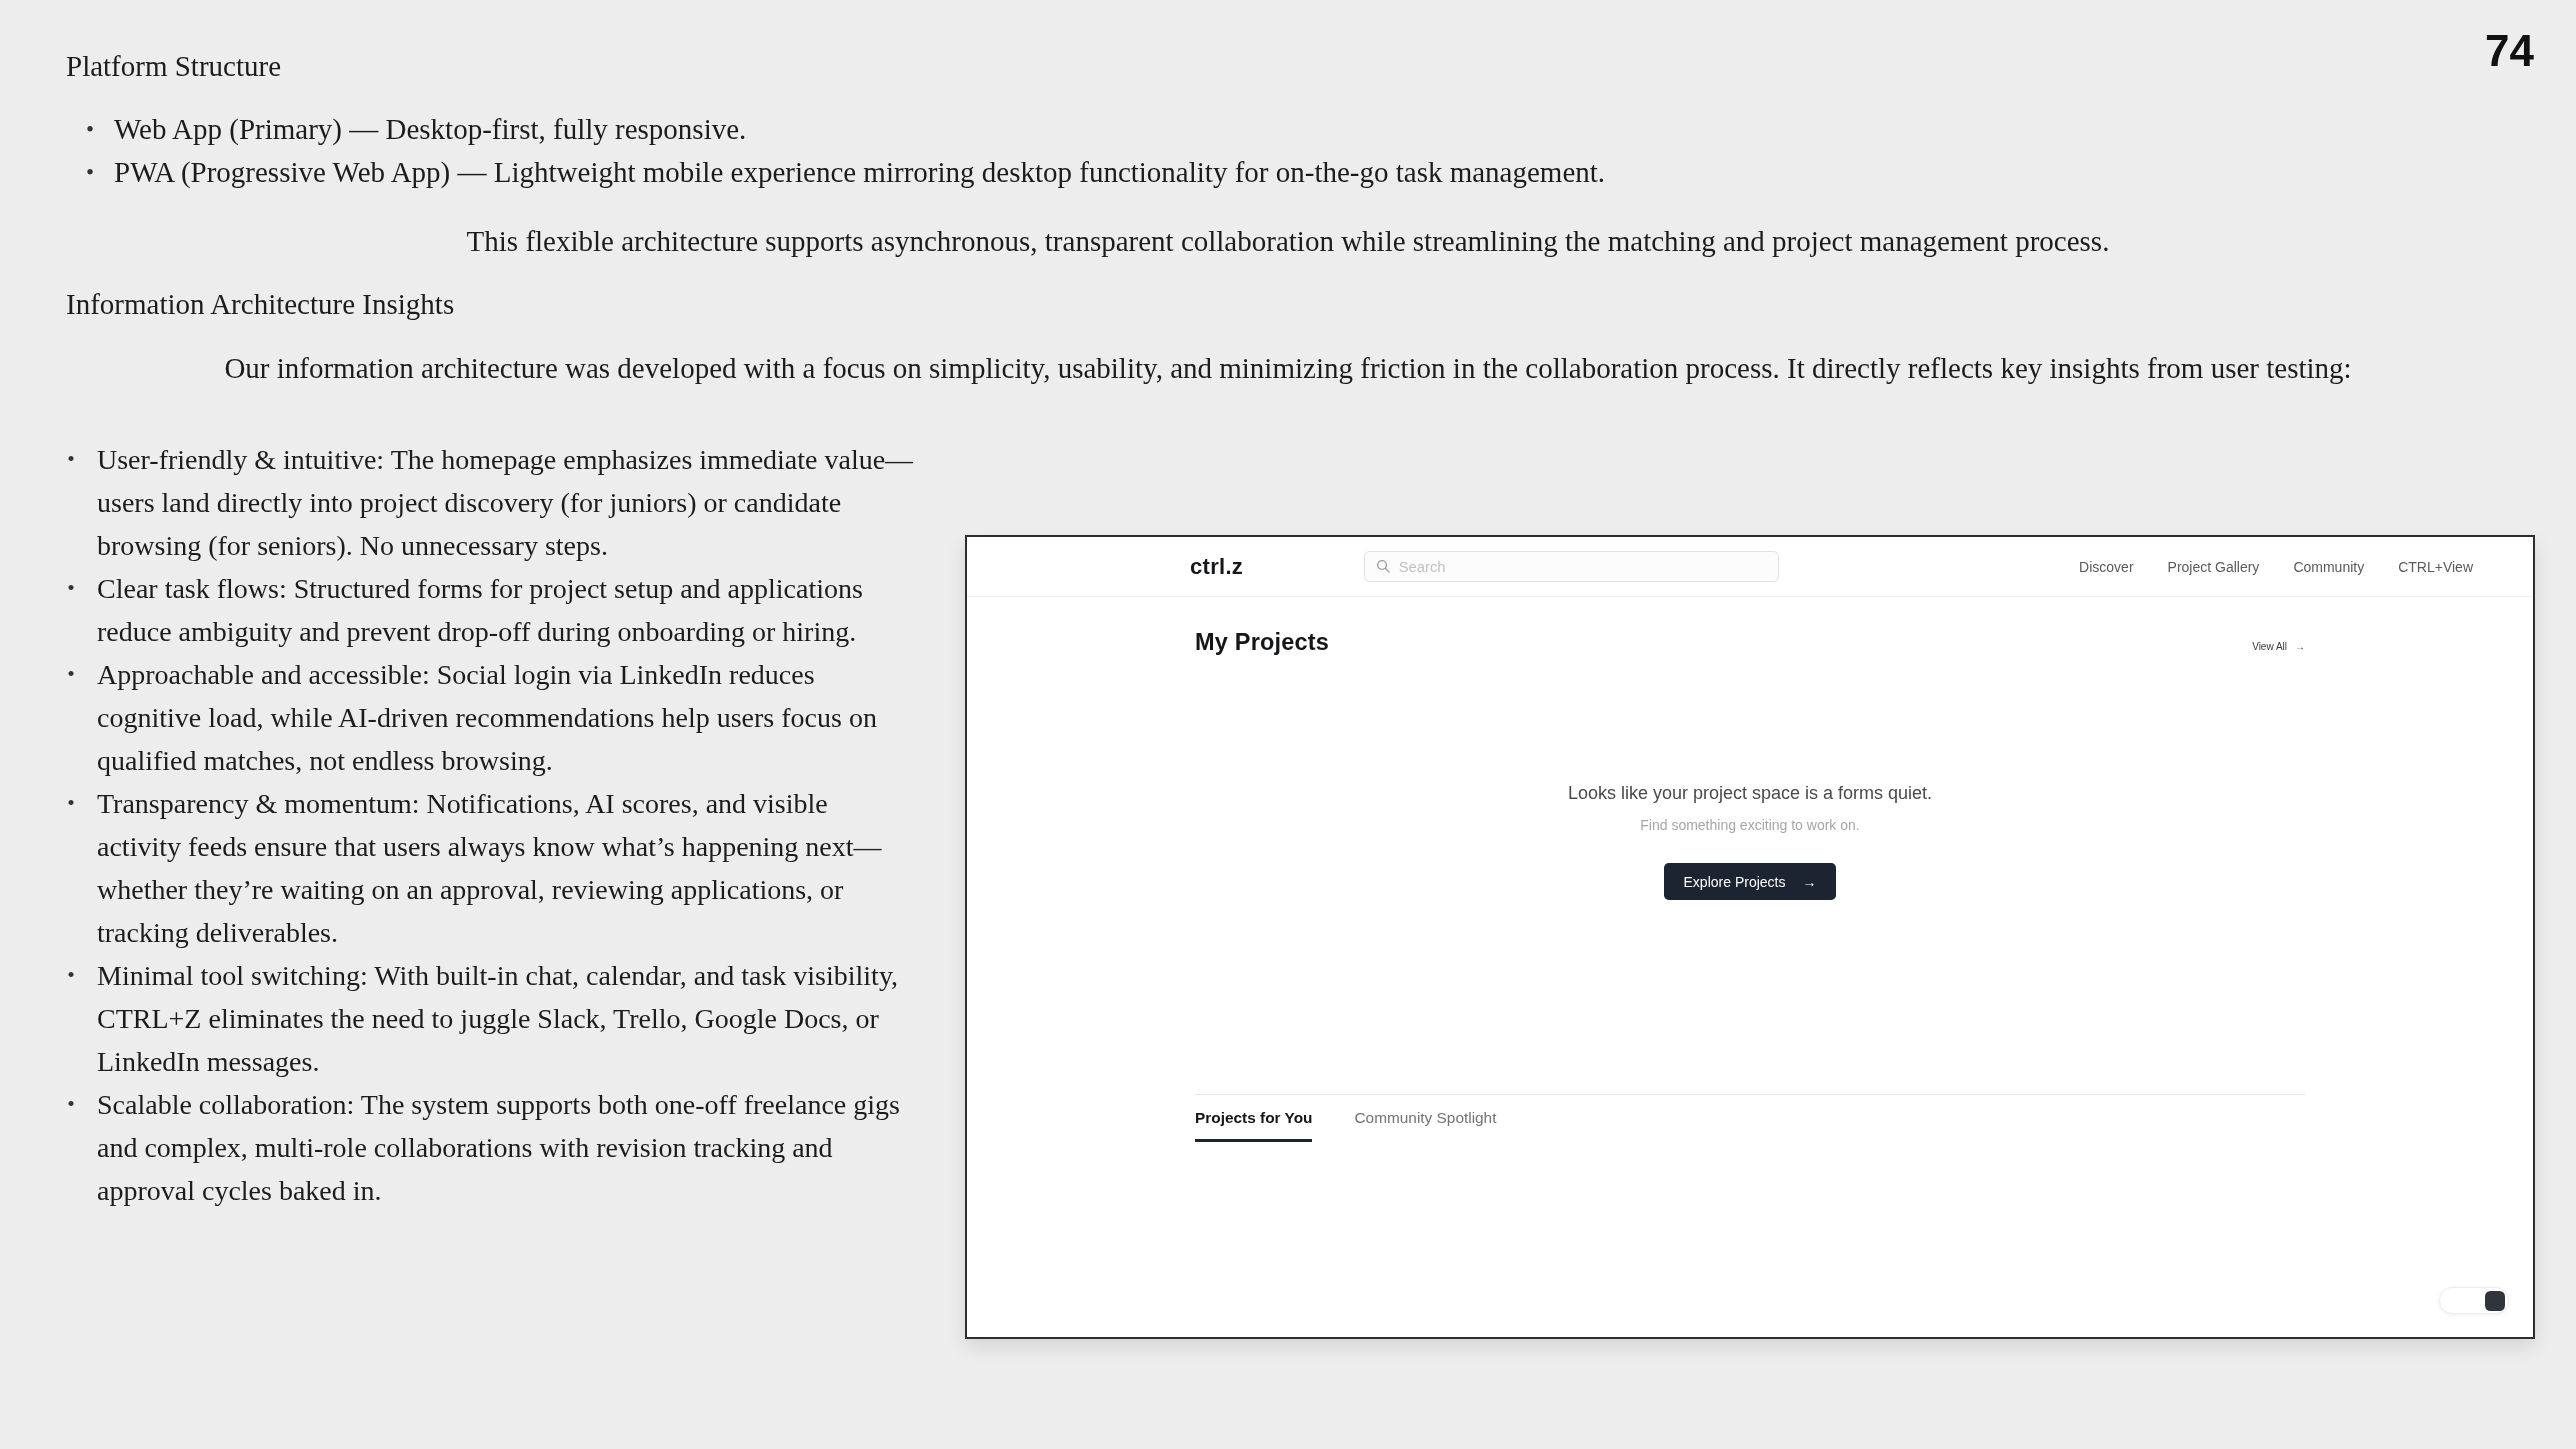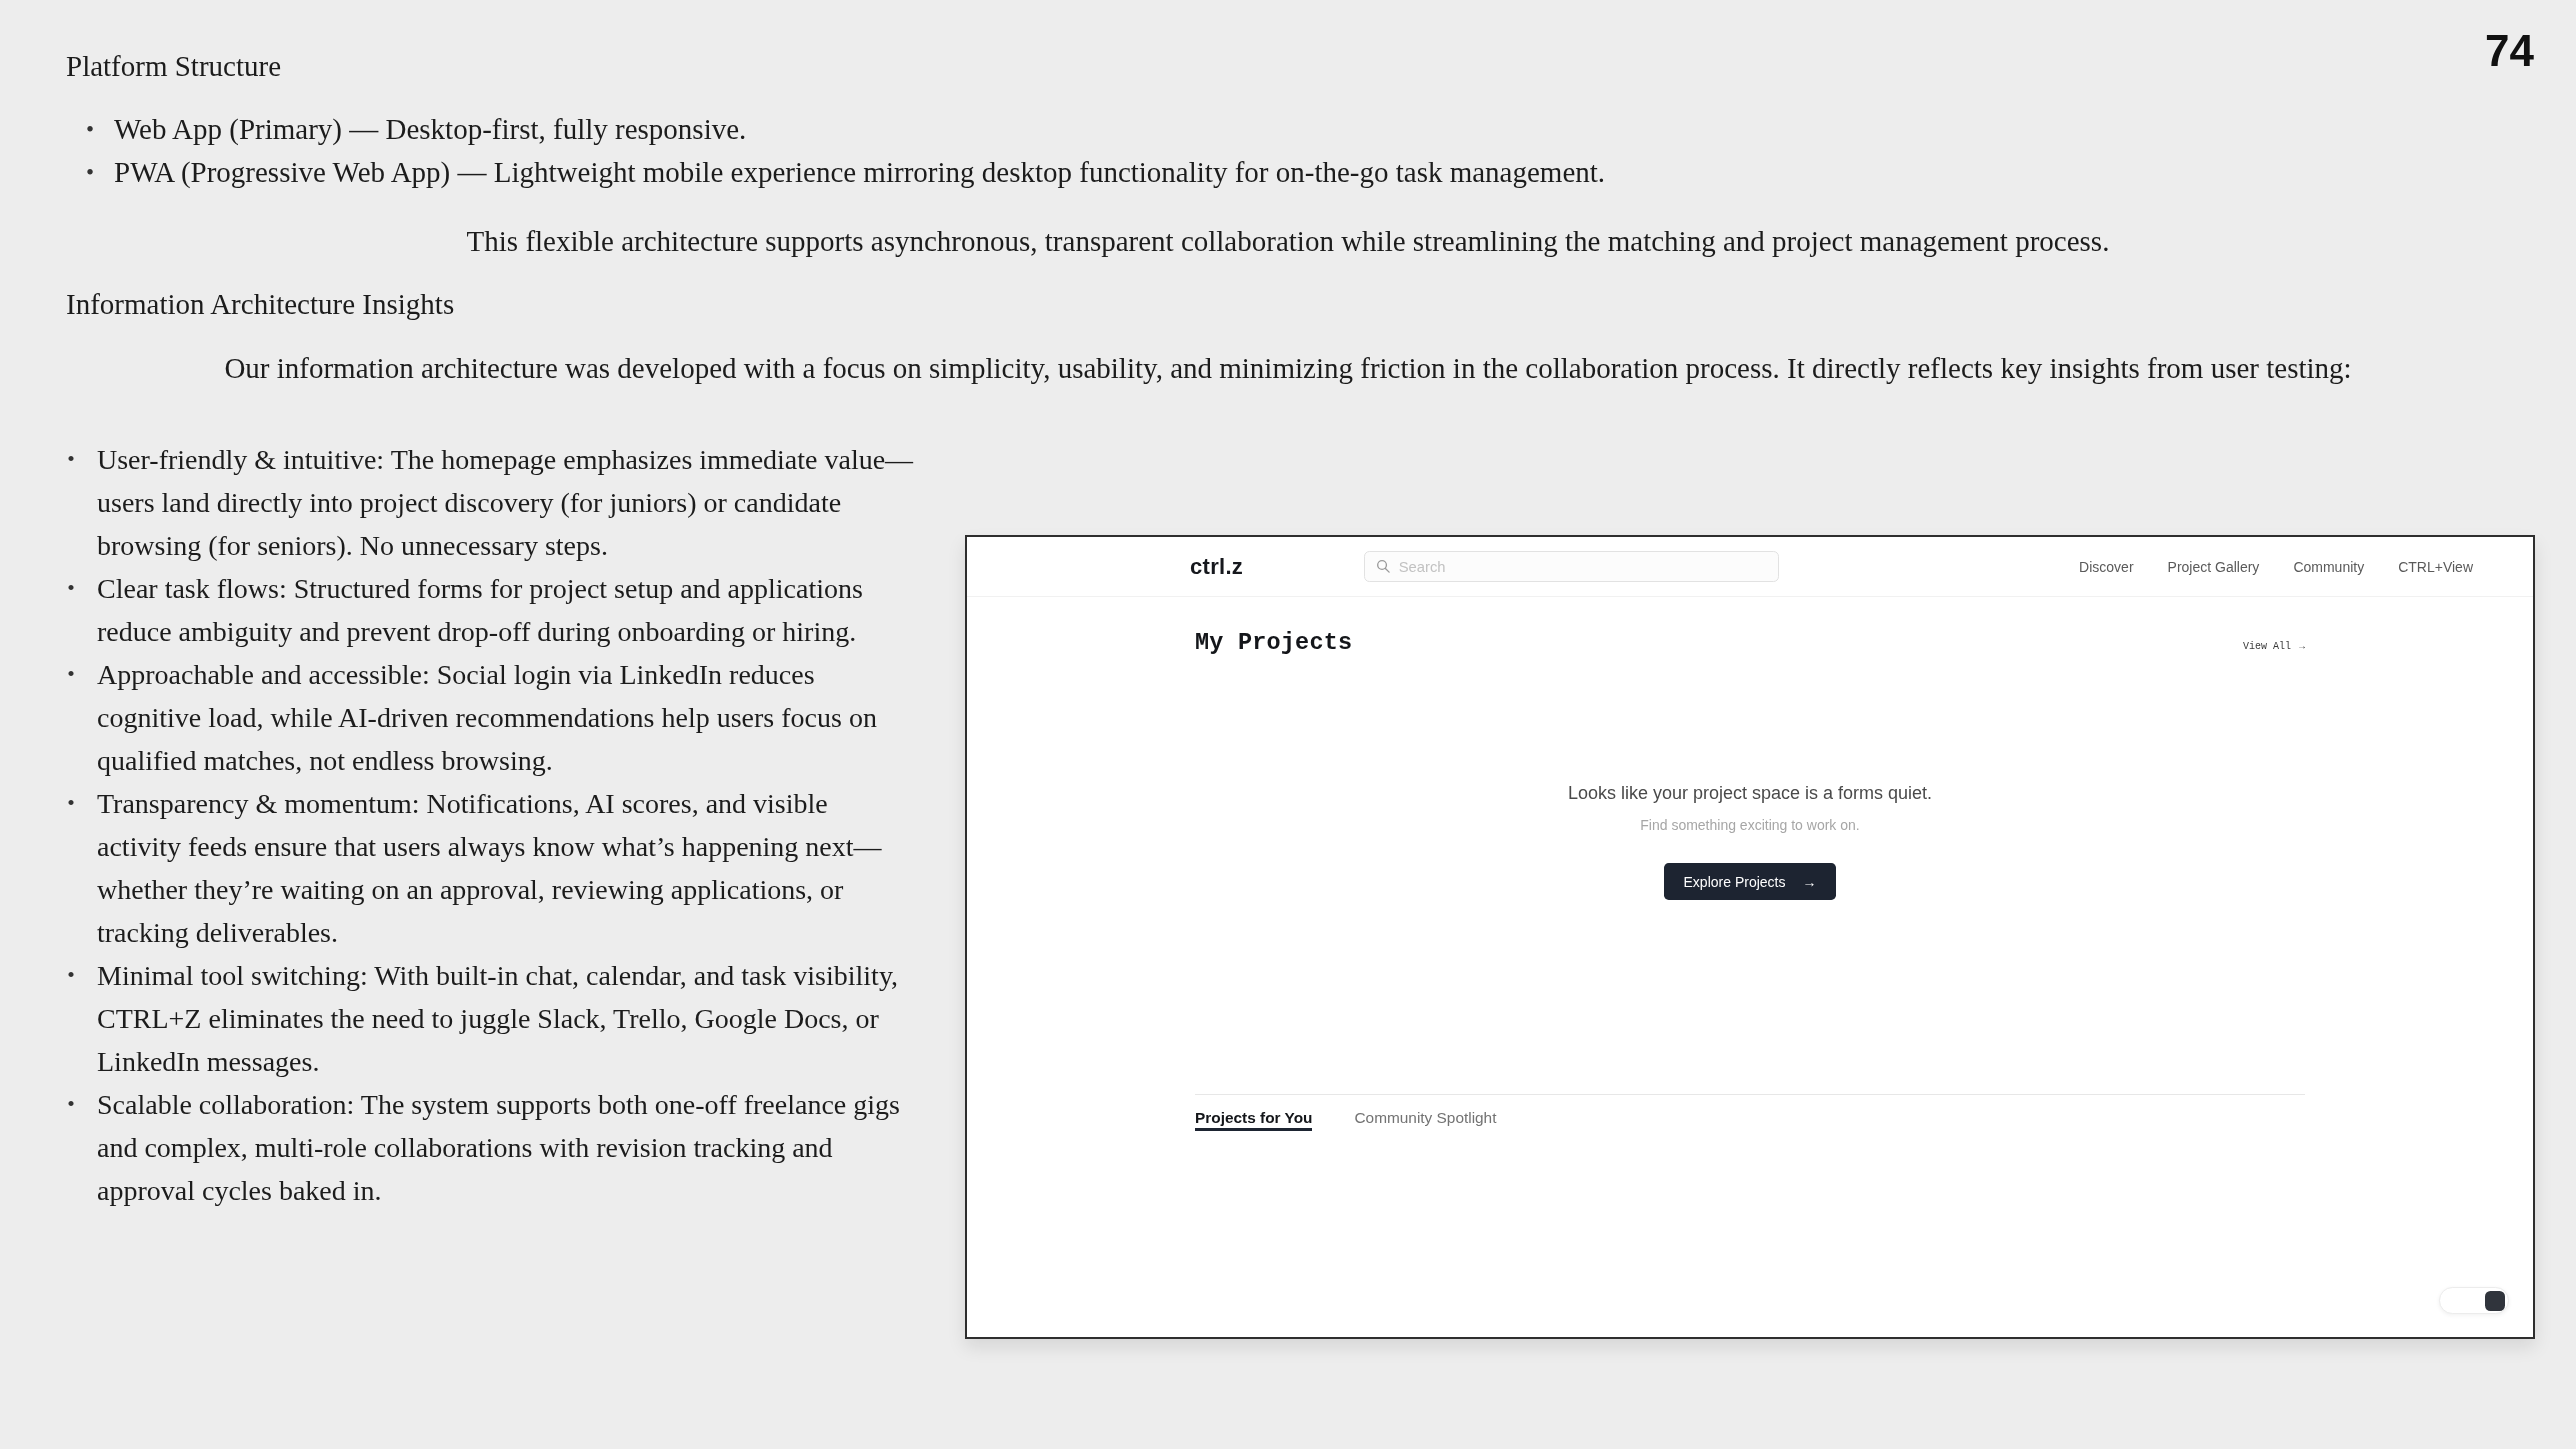--- a/index.html
+++ b/index.html
@@ -67,42 +67,42 @@
     border:none; outline:none; background:transparent;
     font-family:"Liberation Sans", sans-serif;
     font-size:14.8px; color:#555; width:100%;
   }
   .search-box input::placeholder { color:#c2c2c2; }
   .app-links { margin-left:auto; display:flex; gap:34px; align-items:center; }
   .app-link { font-size:14px; color:#5a5a5a; cursor:pointer; white-space:nowrap; }
 
   .app-section-head {
     display:flex; justify-content:space-between; align-items:baseline;
-    padding:0 228px; margin-top:32px;font-family:Liberation Mono, monospace;
+    padding:0 228px; margin-top:32px;
   }
   .app-section-title { font-size:23.5px; font-weight:bold; color:#14161a; letter-spacing:0.2px; }
   .view-all { font-size:10px; color:#3a3a3a; display:inline-flex; gap:8px; align-items:center; cursor:pointer; }
 
   .empty-state { text-align:center; margin-top:127px; }
   .empty-title { font-size:18px; color:#4a4a4a; }
   .empty-sub { font-size:14px; color:#a6a6a6; margin-top:13.4px; }
   .explore-btn {
     margin-top:29.5px;
     display:inline-flex; align-items:center; gap:17px;
     background:#1d2431; color:#ffffff;
     font-size:14px; font-family:"Liberation Sans", sans-serif;
     padding:10.7px 20px; border:none; border-radius:4.7px; cursor:pointer;
   }
 
   .app-divider {
     position:absolute; left:228px; right:228px; top:557px;
     height:1.3px; background:#e7e7e7;
   }
   .app-tabs { position:absolute; left:228px; top:572px; display:flex; gap:42px; }
-  .app-tab { font-size:15.4px; padding-bottom:1px; cursor:pointer; white-space:nowrap; }
+  .app-tab { font-size:15.4px; padding-bottom:12px; cursor:pointer; white-space:nowrap; }
   .app-tab.active { color:#14161a; font-weight:bold; border-bottom:3.4px solid #1d2431; }
   .app-tab.inactive { color:#737373; }
 
   .corner-badge {
     position:absolute; right:24px; bottom:23px;
     width:70px; height:27px; background:#ffffff;
     border:0.7px solid #ececec; border-radius:13.4px;
     display:flex; align-items:center; justify-content:flex-end; padding:0 3.4px;
     box-shadow:0 1.3px 4px rgba(0,0,0,0.06); cursor:pointer;
   }

